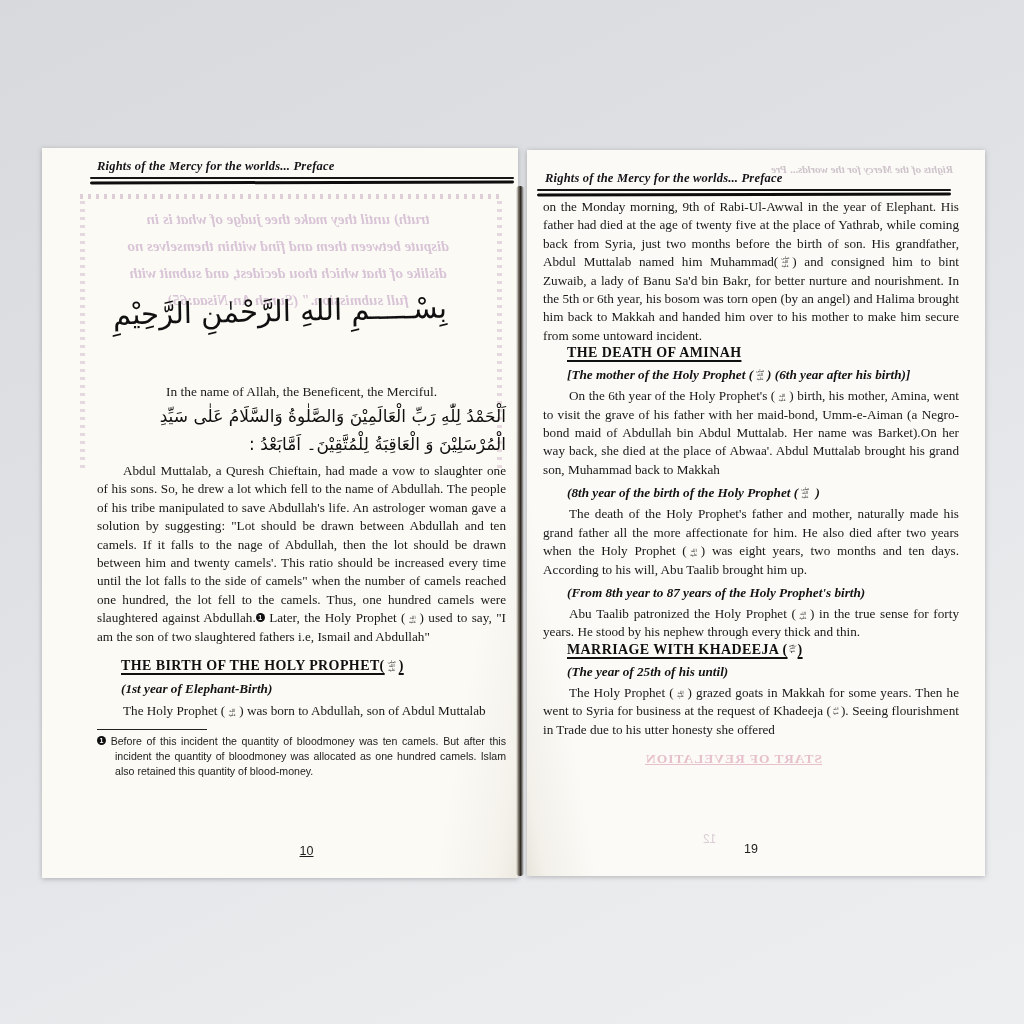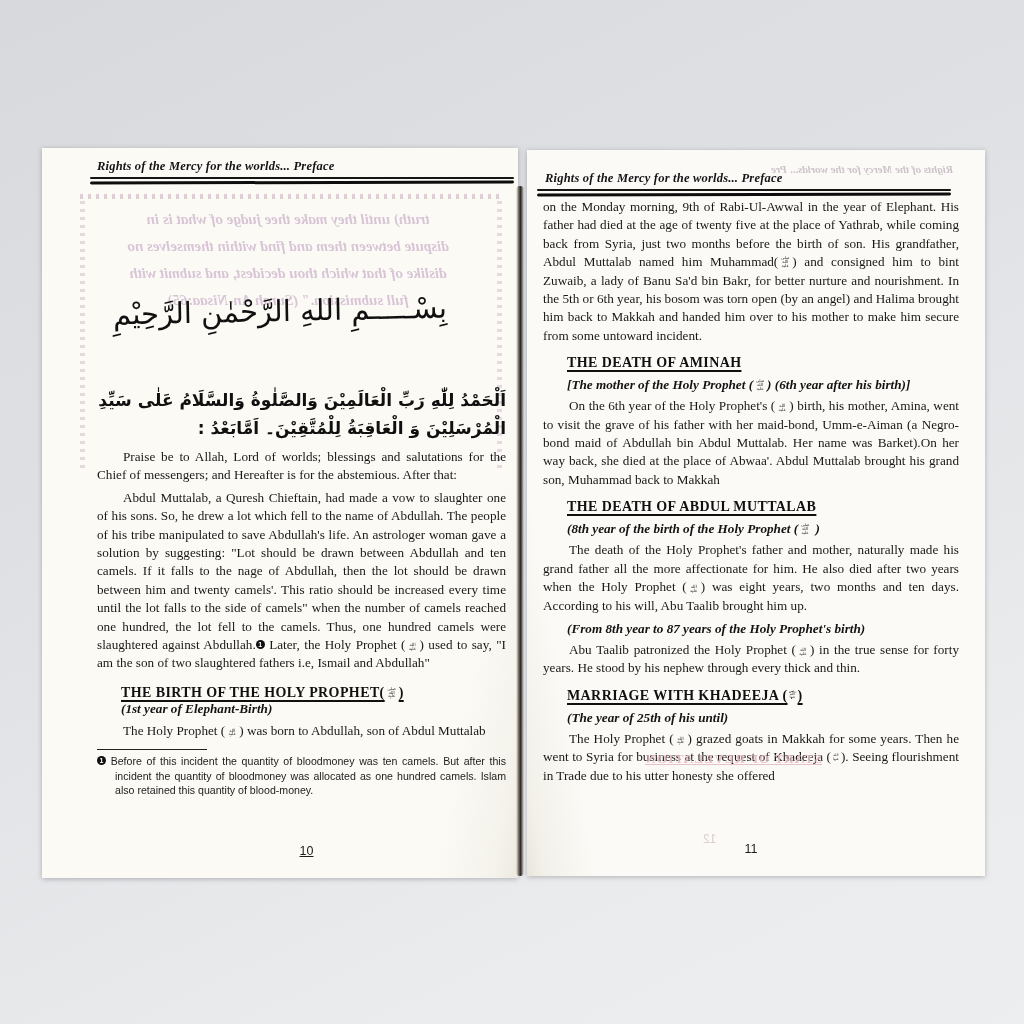--- a/index.html
+++ b/index.html
@@ -60,29 +60,29 @@
     color:#d9ccd3;font-family:"Liberation Sans",sans-serif;font-size:12px;filter:blur(.4px);
   }
   
   .bismillah{
     position:absolute;top:146px;left:0;right:0;text-align:center;
     font-family:"DejaVu Sans",sans-serif;font-size:29px;color:#101010;
     transform:rotate(-1.2deg);
   }
   .arabic-dua{
     direction:rtl;font-family:"DejaVu Sans",sans-serif;font-size:17px;line-height:28px;
-    color:#101010;text-align:right;margin-top:2px;font-weight:bold;
+    color:#101010;text-align:right;margin-top:2px;
   }
   
   .lp-flow{position:absolute;top:236px;left:55px;right:12px;}
   .rp-flow{position:absolute;top:48px;left:16px;right:26px;}
   .center-line{text-align:center;font-size:13.4px;}
   .body-text{font-size:13.2px;line-height:18.4px;text-align:justify;color:#181818;}
   .indent{text-indent:26px;}.mt4{margin-top:4px;}.mt5{margin-top:5px;}.mt6{margin-top:6px;}
-  .mt7{}.mt10{margin-top:10px;}.mt12{margin-top:12px;}
+  .mt7{margin-top:7px;}.mt10{margin-top:0;}.mt12{margin-top:12px;}
   .section-heading{
     font-weight:bold;font-size:14px;letter-spacing:.4px;padding-left:24px;color:#101010;
   }
   .section-heading .ul{
     text-decoration:underline;text-decoration-thickness:1.5px;text-underline-offset:3px;
   }
   .section-subtitle{
     font-weight:bold;font-style:italic;font-size:13.2px;padding-left:24px;color:#131313;
   }
   .footnote-rule{width:110px;border-top:1.6px solid #222;margin-top:9px;}
@@ -126,22 +126,22 @@
   <div class="bleed-wrap">
     <div>truth) until they make thee judge of what is in</div>
     <div>dispute between them and find within themselves no</div>
     <div>dislike of that which thou decidest, and submit with</div>
     <div>full submission."  (Surah An-Nisaa:65)</div>
   </div>
 
   <div class="bismillah">بِسْـــــمِ اللهِ الرَّحْمٰنِ الرَّحِيْمِ</div>
 
   <div class="lp-flow">
+    <div class="center-line">In the name of Allah, the Beneficent, the Merciful.</div>
     <div class="arabic-dua">اَلْحَمْدُ لِلّٰهِ رَبِّ الْعَالَمِيْنَ وَالصَّلٰوةُ وَالسَّلَامُ عَلٰى سَيِّدِ الْمُرْسَلِيْنَ وَ الْعَاقِبَةُ لِلْمُتَّقِيْنَ۔ اَمَّابَعْدُ :</div>
-    <div class="body-text indent mt6">Praise be to Allah, Lord of worlds; blessings and salutations for the Chief of messengers; and Hereafter is for the abstemious. After that:</div>
     <div class="body-text indent mt4">Abdul Muttalab, a Quresh Chieftain, had made a vow to slaughter one of his sons.  So, he drew a lot which fell to the name of Abdullah. The people of his tribe manipulated to save Abdullah's life.  An astrologer woman gave a solution by suggesting: "Lot should be drawn between Abdullah and ten camels.  If it falls to the nage of Abdullah, then the lot should be drawn between him and twenty camels'.  This ratio should be increased every time until the lot falls to the side of camels" when the number of camels reached one hundred, the lot fell to the camels. Thus, one hundred camels were slaughtered against Abdullah.<span class="fnmark">1</span> Later, the Holy Prophet (<span class="seal">صلى الله عليه وسلم</span>) used to say, "I am the son of two slaughtered fathers i.e, Ismail and Abdullah"</div>
     <div class="section-heading mt12"><span class="ul">THE BIRTH OF THE HOLY PROPHET(<span class="seal">صلى الله عليه وسلم</span>)</span></div>
     <div class="section-subtitle mt7">(1st year of Elephant-Birth)</div>
     <div class="body-text indent mt5">The Holy Prophet (<span class="seal">صلى الله عليه وسلم</span>) was born to Abdullah, son of Abdul Muttalab</div>
     <div class="footnote-rule"></div>
     <div class="footnote-text"><span class="fnmark">1</span>  Before of this incident the quantity of bloodmoney was ten camels. But after this incident the quantity of bloodmoney was allocated as one hundred camels. Islam also retained this quantity of blood-money.</div>
   </div>
 
   <div class="page-number">10</div>
 </div>
@@ -156,28 +156,27 @@
       <div class="r2"></div>
     </div>
 
   <div class="rp-flow">
     <div class="body-text">on the Monday morning, 9th of Rabi-Ul-Awwal in the year of Elephant. His father had died at the age of twenty five at the place of Yathrab, while coming back from Syria, just two months before the birth of son. His grandfather, Abdul Muttalab named him Muhammad(<span class="seal">صلى الله عليه وسلم</span>) and consigned him to bint Zuwaib, a lady of Banu Sa'd bin Bakr, for better nurture and nourishment.  In the 5th or 6th year, his bosom was torn open (by an angel) and Halima brought him back to Makkah and handed him over to his mother to make him secure from some untoward incident.</div>
 
     <div class="section-heading mt10"><span class="ul">THE DEATH OF AMINAH</span></div>
     <div class="section-subtitle mt6">[The mother of the Holy Prophet (<span class="seal">صلى الله عليه وسلم</span>) (6th year after his birth)]</div>
     <div class="body-text indent mt4">On the 6th year of the Holy Prophet's (<span class="seal">صلى الله عليه وسلم</span>) birth, his mother, Amina, went to visit the grave of his father with her maid-bond, Umm-e-Aiman (a Negro-bond maid of Abdullah bin Abdul Muttalab.  Her name was Barket).On her way back, she died at the place of Abwaa'.  Abdul Muttalab brought his grand son, Muhammad back to Makkah</div>
 
-    <div class="section-heading mt10"><span class="ul">THE DEATH OF ABDUL MUTTALAB</span></div>
     <div class="section-subtitle mt6">(8th year of the birth of the Holy Prophet (<span class="seal">صلى الله عليه وسلم</span> )</div>
     <div class="body-text indent mt4">The death of the Holy Prophet's father and mother, naturally made his grand father all the more affectionate for him. He also died after two years when the Holy Prophet (<span class="seal">صلى الله عليه وسلم</span>) was eight years, two months and ten days.  According to his will, Abu Taalib brought him up.</div>
 
     <div class="section-subtitle mt6">(From 8th year to 87 years of the Holy Prophet's birth)</div>
     <div class="body-text indent mt4">Abu Taalib patronized the Holy Prophet (<span class="seal">صلى الله عليه وسلم</span>)  in the true sense for forty years.  He stood by his nephew through every thick and thin.</div>
 
     <div class="section-heading mt10"><span class="ul">MARRIAGE WITH KHADEEJA (<span class="seal ra">رضي الله عنها</span>)</span></div>
     <div class="section-subtitle mt6">(The year of 25th of his until)</div>
     <div class="body-text indent mt4">The Holy Prophet (<span class="seal">صلى الله عليه وسلم</span>) grazed goats in Makkah for some years. Then he went to Syria for business at the request of Khadeeja (<span class="seal ra">رضي الله عنها</span>). Seeing flourishment in Trade due to his utter honesty she offered</div>
   </div>
 
   <div class="rp-bleed-start">START OF REVELATION</div>
   <div class="rp-bleed-pagenum">12</div>
-  <div class="page-number">11</div>
+  <div class="page-number">19</div>
 </div>
 
 </body></html>

